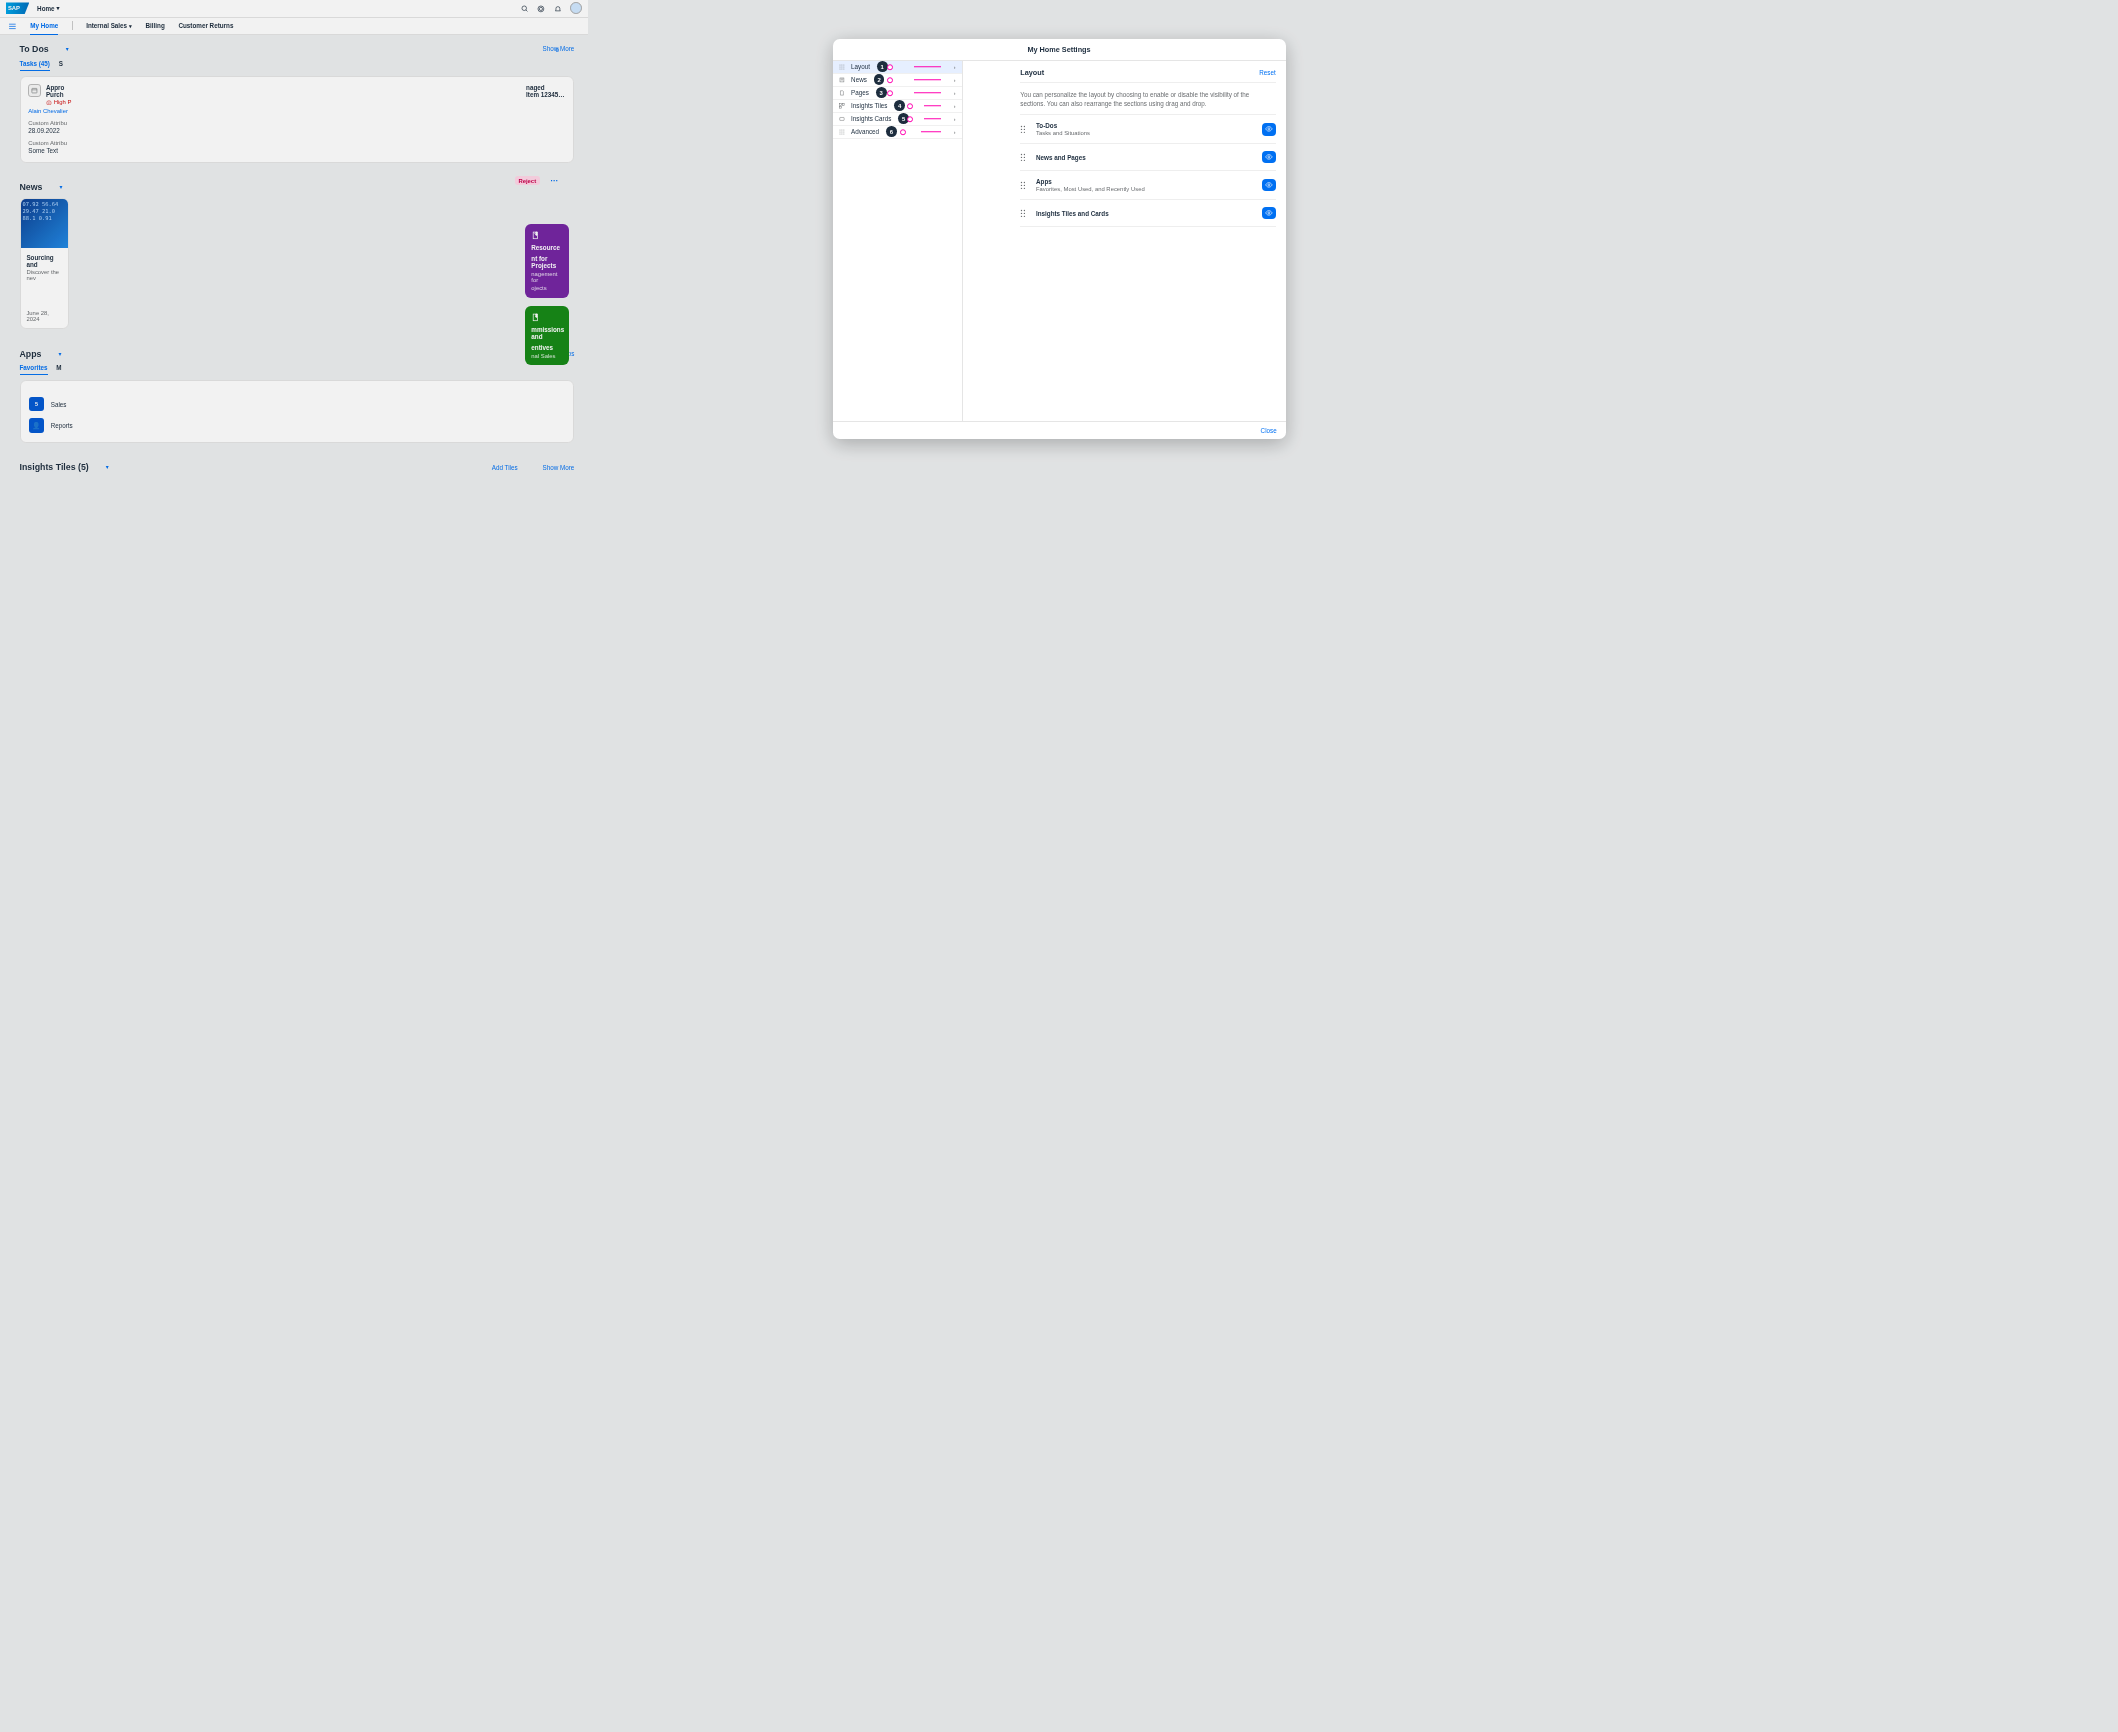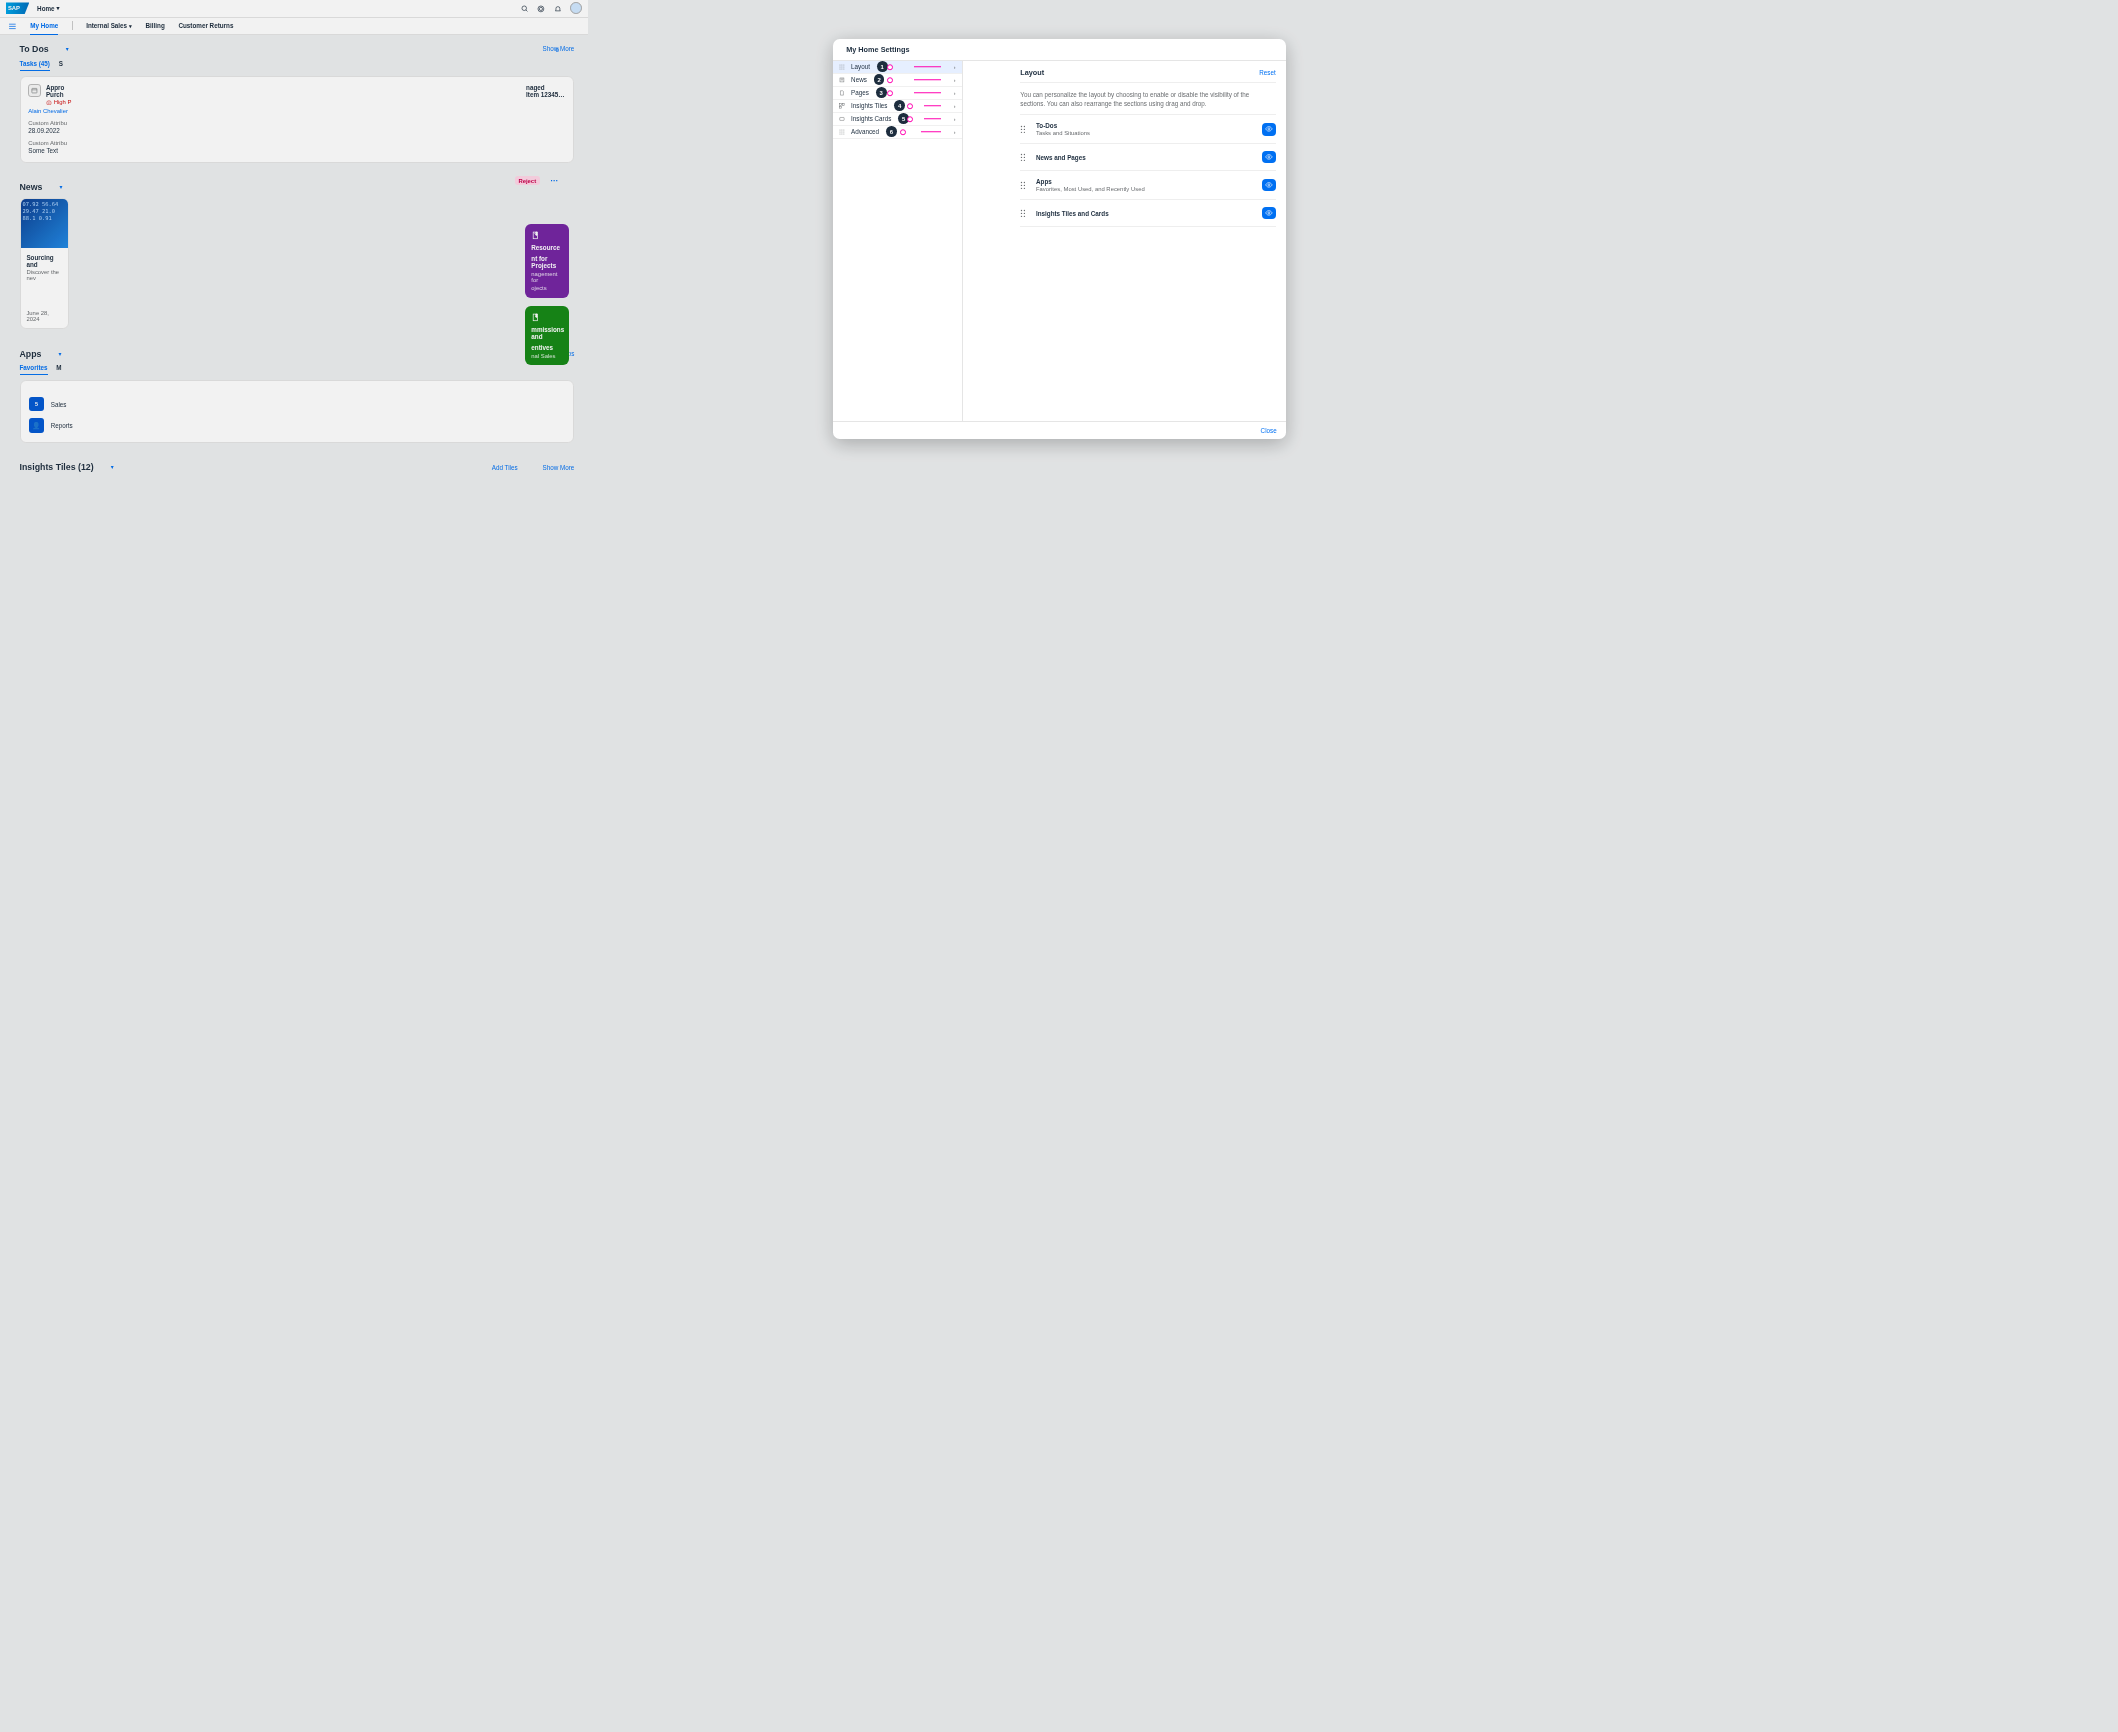--- a/index.html
+++ b/index.html
@@ -58,21 +58,21 @@
 .app-pill .pill-t { font-size:6.3px; font-weight:700; margin-top:3.9px;}
 .app-pill .pill-d { font-size:5.9px; opacity:.85; margin-top:2px;}
 
 .right-col { position:absolute; right:19.5px; top:98px; display:flex; flex-direction:column; gap:2px;}
 .reject-pill { position:absolute; right:48px; top:176px; background:#ffd6e7; color:#c8004c; border-radius:2.9px; padding:1.5px 3.9px; font-size:5.9px; font-weight:600;}
 .more-dots { position:absolute; right:29px; top:176px; color:#0070f2; font-weight:bold; letter-spacing:1px; cursor:pointer;}
 
 
 .modal-overlay { position:fixed; left:0; top:0; right:0; bottom:0; background:rgba(0,0,0,0.05); display:flex; align-items:flex-start; justify-content:center;}
 .dialog { width:453px; height:400px; margin-top:39px; background:#fff; border-radius:6.8px; box-shadow:0 4.9px 19.5px rgba(0,0,0,.25); display:flex; flex-direction:column; overflow:hidden; pointer-events:auto;}
-.dialog-title { font-size:7.3px; font-weight:700; padding:5.9px 13.7px; border-bottom:0.5px solid #e5e5e5;}
+.dialog-title { font-size:7.3px; font-weight:700; padding:5.9px 13.7px; border-bottom:0.5px solid #e5e5e5;text-align:center;}
 .dialog-body { flex:1; display:flex; overflow:hidden;gap:48px;}
 .dlg-nav { width:130px; border-right:0.5px solid #e5e5e5; overflow:auto;}
 .nav-item { height:13px; display:flex; align-items:center; padding:0 5.9px; gap:4.9px; cursor:pointer; font-size:6.3px; position:relative; border-bottom:0.5px solid #f0f0f0;}
 .nav-item.selected { background:#e6efff;}
 .nav-item .nav-icon { color:#6a6d70; width:7.8px; display:flex; justify-content:center;}
 .nav-item .nav-chev { margin-left:auto; color:#6a6d70; font-size:5.4px;}
 .badge-line { position:absolute; right:20.5px; top:50%; width:0; height:1.5px; background:#ff00b0; transform:translateY(-50%);}
 .badge-line::before { content:''; position:absolute; left:-24.4px; top:-1.5px; width:3.9px; height:3.9px; border:1px solid #ff00b0; border-radius:50%; background:#fff;}
 .line55 .badge-line::before { left:-27px; } .line55 .badge-line { width:27px;}
 .line42 .badge-line::before { left:-20.5px; } .line42 .badge-line { width:20.5px;}
@@ -217,21 +217,21 @@
       <div class="fav-chip">5</div>
       <div class="fav-label">Sales</div>
     </div>
     <div class="fav-row">
       <div class="fav-chip" style="font-size:6.8px;">👤</div>
       <div class="fav-label">Reports</div>
     </div>
   </div>
 
   <div class="section-header" style="margin-top:19.5px;">
-    <h2>Insights Tiles (12)</h2>
+    <h2>Insights Tiles (5)</h2>
     <span class="chevron-blue">▾</span>
     <a class="show-more-link" style="margin-left:auto; margin-right:7.8px;">Add Tiles</a>
     <a class="show-more-link" style="margin-left:0;">Show More</a>
   </div>
 </div>
 
 <div style="position:absolute; right:29px; top:46px; color:#0070f2; font-size:6.3px;">o</div>
 <div style="position:absolute; right:23.4px; top:84px; font-size:6.3px;">
   <div style="font-weight:700;">naged</div>
   <div style="font-weight:700;">Item 12345…</div>

